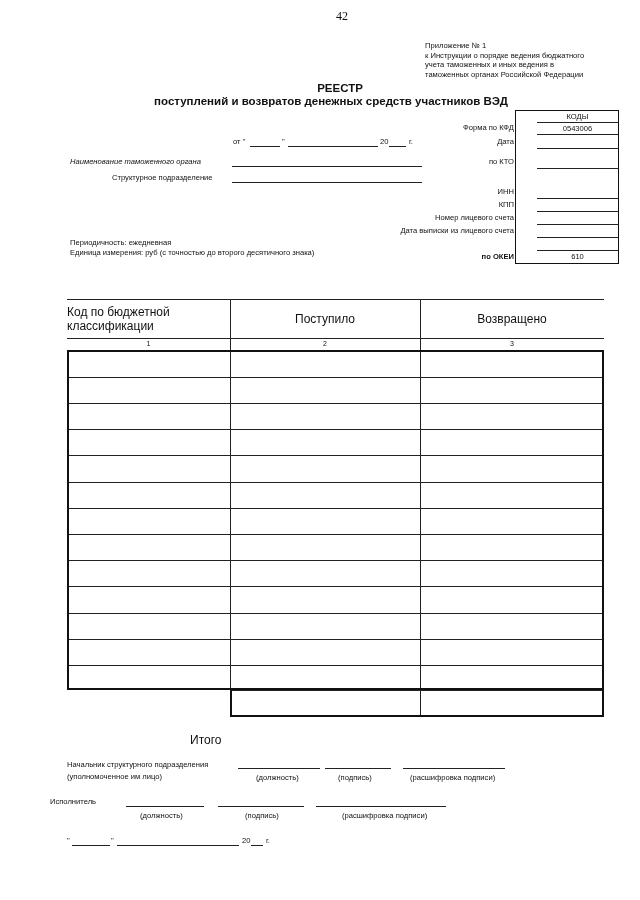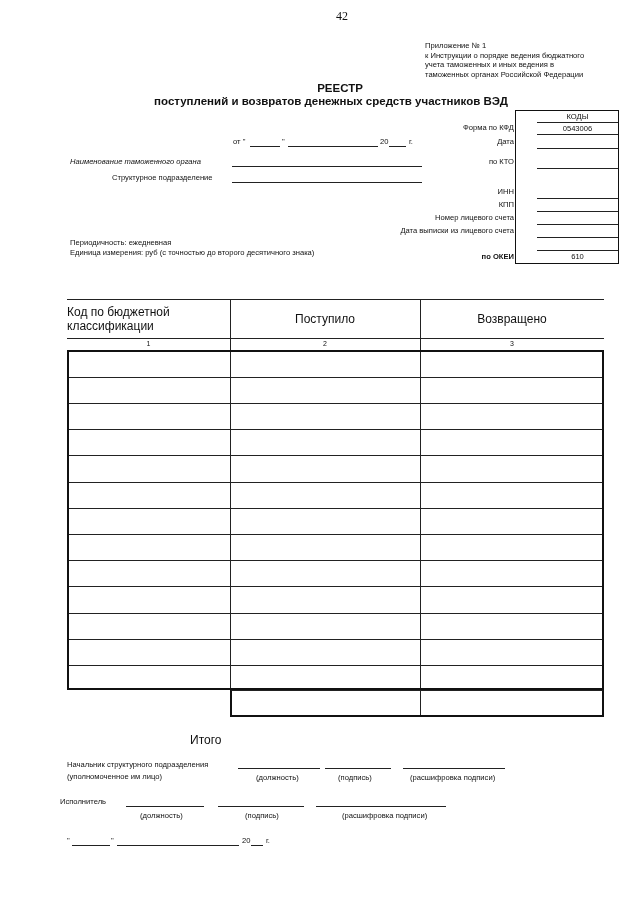--- a/index.html
+++ b/index.html
@@ -121,21 +121,21 @@
 
 <div class="sig-label" style="left:67px;top:760px;">Начальник структурного  подразделения</div>
 <div class="sig-label" style="left:67px;top:772px;">(уполномоченное им лицо)</div>
 <div class="line" style="left:238px;top:768px;width:82px;"></div>
 <div class="line" style="left:325px;top:768px;width:66px;"></div>
 <div class="line" style="left:403px;top:768px;width:102px;"></div>
 <div class="sig-label" style="left:256px;top:773px;">(должность)</div>
 <div class="sig-label" style="left:338px;top:773px;">(подпись)</div>
 <div class="sig-label" style="left:410px;top:773px;">(расшифровка подписи)</div>
 
-<div class="sig-label" style="left:60px;top:797px;">Исполнитель</div>
+<div class="sig-label" style="left:50px;top:797px;">Исполнитель</div>
 <div class="line" style="left:126px;top:806px;width:78px;"></div>
 <div class="line" style="left:218px;top:806px;width:86px;"></div>
 <div class="line" style="left:316px;top:806px;width:130px;"></div>
 <div class="sig-label" style="left:140px;top:811px;">(должность)</div>
 <div class="sig-label" style="left:245px;top:811px;">(подпись)</div>
 <div class="sig-label" style="left:342px;top:811px;">(расшифровка подписи)</div>
 
 <div class="sig-label" style="left:67px;top:836px;">"</div>
 <div class="line" style="left:72px;top:845px;width:38px;"></div>
 <div class="sig-label" style="left:111px;top:836px;">"</div>

